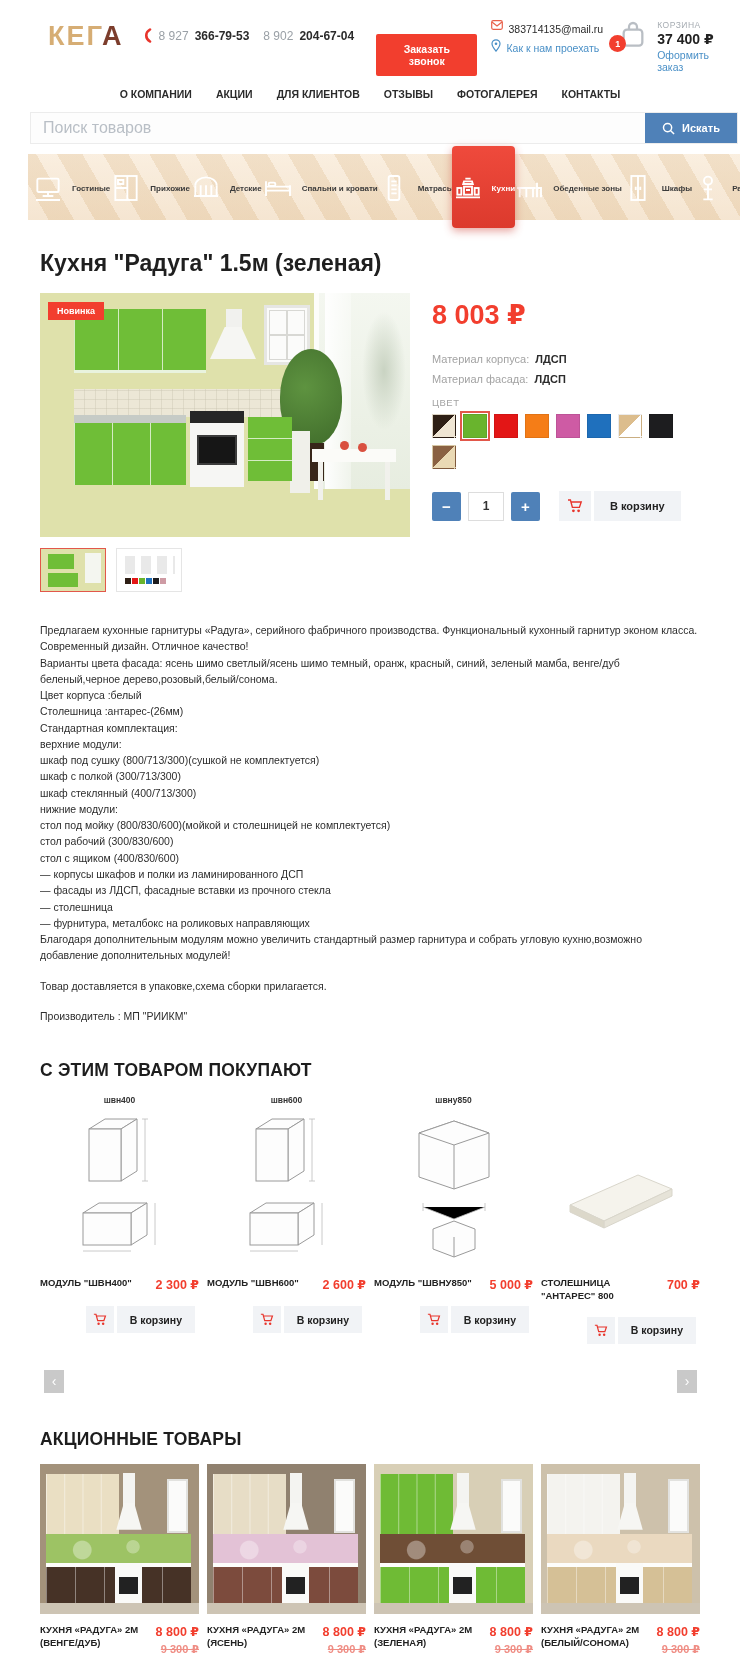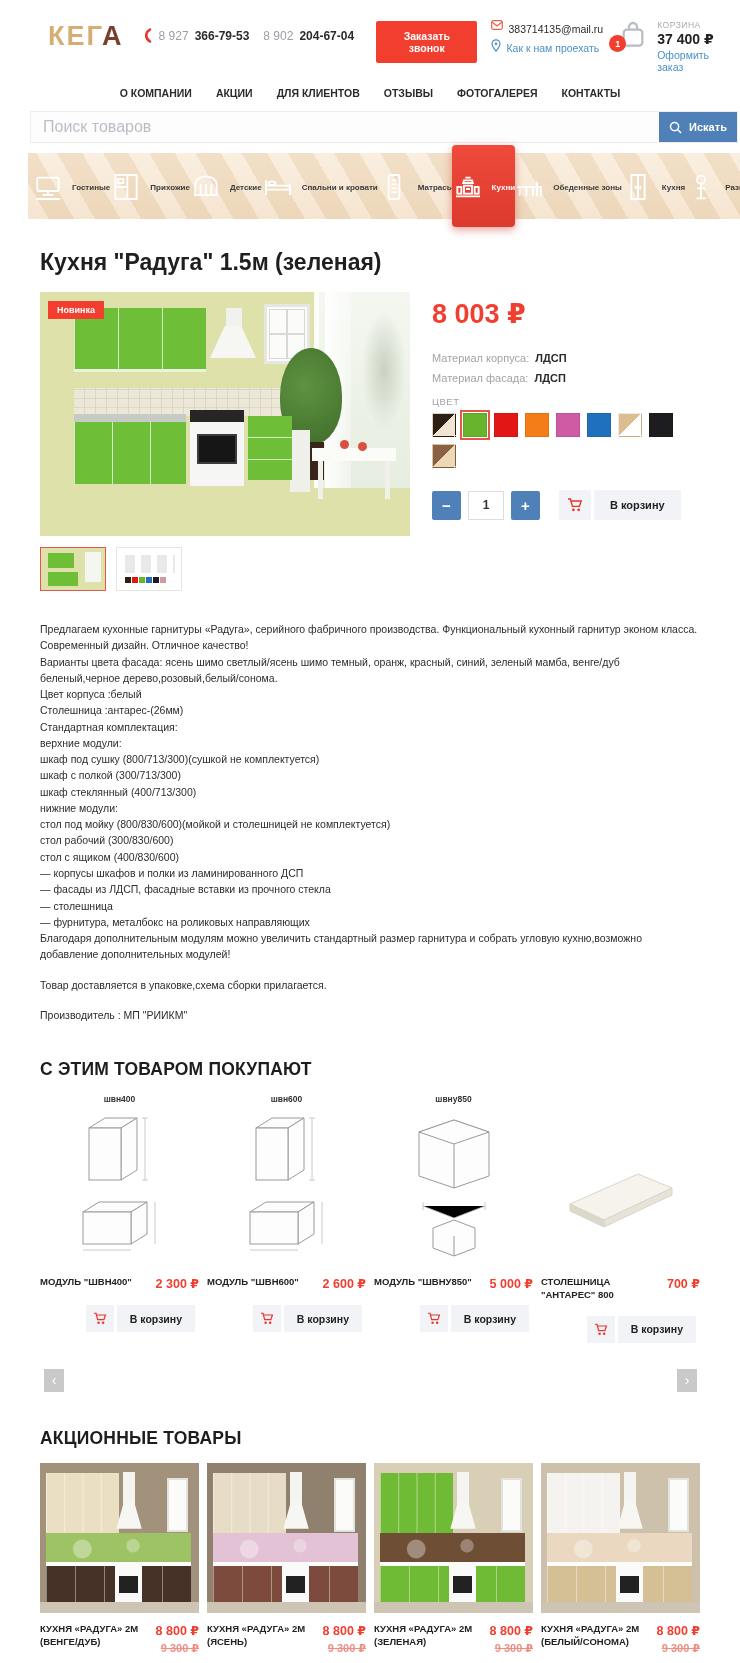--- a/index.html
+++ b/index.html
@@ -14,21 +14,21 @@
   .h-top { display:flex; align-items:flex-start; padding:12px 14px 4px 44px; gap:14px; position:relative; z-index:2; }
   .logo { font-size:27px; font-weight:bold; letter-spacing:2px; line-height:48px;
           background:linear-gradient(90deg,#d6ad74 68%,#7c3d2c 68%);
           -webkit-background-clip:text; background-clip:text; color:transparent;
           text-shadow:none; padding:0 4px; }
   .phones-top { display:flex; align-items:center; gap:6px; margin-top:16px; white-space:nowrap; }
   .phone-ic { flex:0 0 auto; }
   .ph-pre { color:#9aa0a6; font-size:12px; }
   .ph-num { color:#2b2b2b; font-size:12px; font-weight:bold; margin-right:8px; }
   .callback { background:#f23e2e; color:#fff; border:none; font-weight:bold; font-size:10.5px;
-              padding:9px 13px; border-radius:2px; margin-top:9px; cursor:pointer; font-family:inherit; }
+              padding:9px 13px; border-radius:2px; margin-top:22px; cursor:pointer; font-family:inherit; }
   .contact-col { margin-top:8px; font-size:10.5px; line-height:1.8; white-space:nowrap; }
   .contact-col .row { display:flex; gap:5px; }
   .email-txt { color:#2b2b2b; }
   .dir-link { color:#4a90c7; cursor:pointer; }
   .cart-col { margin-left:auto; display:flex; gap:8px; margin-top:6px; }
   .bag-wrap { position:relative; width:34px; height:36px; }
   .badge { position:absolute; left:-8px; bottom:2px; width:17px; height:17px; border-radius:50%;
            background:#f23e2e; color:#fff; font-size:9px; font-weight:bold; display:flex;
            align-items:center; justify-content:center; }
   .cart-info { text-align:left; }
@@ -36,21 +36,21 @@
   .cart-total { font-size:14px; font-weight:bold; color:#222; margin-top:1px; }
   .cart-checkout { color:#4a90c7; font-size:10.5px; cursor:pointer; display:inline-block; margin-top:2px; }
 
   nav.mainnav { display:flex; justify-content:center; gap:24px; padding:8px 0 10px 0; }
   nav.mainnav a { font-size:10.5px; font-weight:bold; color:#2b2b2b; text-decoration:none; cursor:pointer; }
 
   .search-row { display:flex; margin:2px 2px 0 30px; height:32px; background:#f6f6f6; border:1px solid #ececec; }
   .search-input { flex:1; border:none; outline:none; background:#fdfdfd; padding:0 12px; font-size:16px;
                   color:#444; font-family:inherit; }
   .search-input::placeholder { color:#b9bfc6; }
-  .search-btn { width:78px; background:#4f81b8; border:none; color:#fff; font-weight:bold; font-size:11px;
+  .search-btn { width:92px; background:#4f81b8; border:none; color:#fff; font-weight:bold; font-size:11px;
                 display:flex; align-items:center; justify-content:center; gap:7px; cursor:pointer; font-family:inherit; }
 
   
   .catbar { position:relative; margin:10px 0 0 28px; width:712px; display:flex; align-items:stretch;
             background:linear-gradient(180deg,#f8e9d5,#f2ddc2);
             background-image:repeating-linear-gradient(60deg,rgba(255,255,255,.25) 0 18px,rgba(222,196,160,.25) 18px 40px),
                              linear-gradient(180deg,#f8e9d5,#f2ddc2);
             padding:12px 4px; }
   .cat { flex:1; display:flex; flex-direction:row; align-items:center; justify-content:flex-end; gap:8px;
          color:#fff; padding:6px 0 4px; cursor:pointer; position:relative; }
@@ -308,21 +308,21 @@
           <path d="M3 12h14M5 12v7M15 12v7M10 12v7"></path>
           <path d="M18 8v11M18 12h3v7"></path>
         </svg>
       <span class="cat-label">Обеденные зоны</span>
     </div>
     <div class="cat">
       <svg width="32" height="32" viewBox="0 0 24 24" stroke="#fff" fill="none" stroke-width="1.4">
           <rect x="7" y="3" width="10" height="18"></rect>
           <path d="M12 3v18M10.3 11v2.5M13.7 11v2.5"></path>
         </svg>
-      <span class="cat-label">Кухня</span>
+      <span class="cat-label">Шкафы</span>
     </div>
     <div class="cat">
       <svg width="32" height="32" viewBox="0 0 24 24" stroke="#fff" fill="none" stroke-width="1.4">
           <circle cx="12" cy="6.5" r="3"></circle>
           <path d="M9 13h6M12 13v5M8.5 20.5h7M12 18v2.5M12 9.5V13"></path>
         </svg>
       <span class="cat-label">Разное</span>
     </div>
     <div class="cat">
       <svg width="32" height="32" viewBox="0 0 24 24" stroke="#fff" fill="none" stroke-width="1.4">

